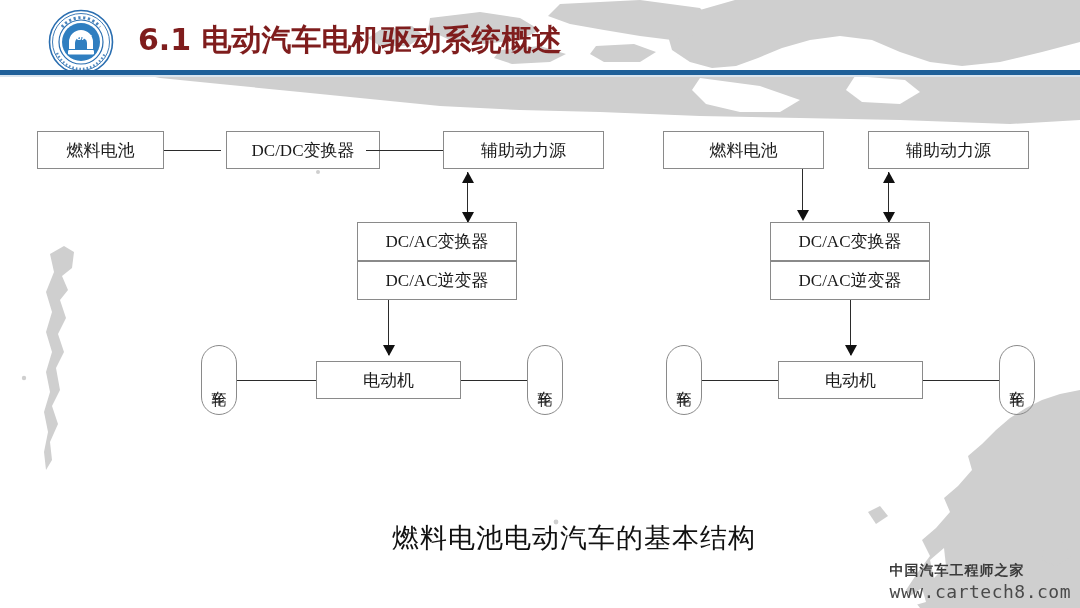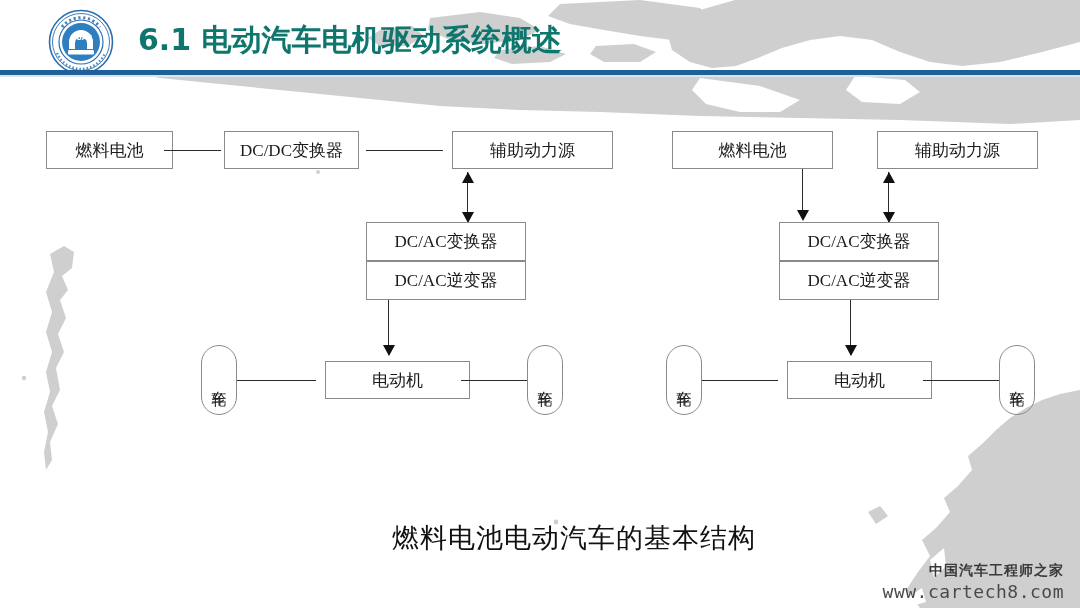--- a/index.html
+++ b/index.html
@@ -18,31 +18,30 @@
   #header{position:absolute;left:0;top:0;width:987px;height:78px;}
   #header-rule{position:absolute;left:0;top:70px;width:1080px;height:5px;background:#1f6099;}
   #header-rule2{position:absolute;left:0;top:75px;width:1080px;height:2px;background:#d9e4ee;}
 
   #logo{position:absolute;left:48px;top:9px;width:66px;height:66px;}
 
   #title{
     position:absolute;left:138px;top:20px;
     font-family:"DejaVu Sans","Liberation Sans",sans-serif;
     font-weight:bold;font-size:30px;letter-spacing:0px;
-    color:#0f766e;white-space:nowrap;
+    color:#7f1d1d;white-space:nowrap;
   }
 
   
   .box{
     position:absolute;box-sizing:border-box;
     border:1px solid #8a8a8a;background:transparent;
     display:flex;align-items:center;justify-content:center;
     font-size:17px;color:#1a1a1a;white-space:nowrap;
     font-family:"Liberation Serif","DejaVu Serif",serif;
-    margin-left:9px;
   }
   .wheel{
     position:absolute;box-sizing:border-box;
     border:1px solid #8a8a8a;border-radius:22px;
     display:flex;align-items:center;justify-content:center;
     font-size:15px;color:#1a1a1a;line-height:1.08;
     writing-mode:vertical-rl;text-orientation:upright;
     letter-spacing:2px;
     font-family:"Liberation Serif","DejaVu Serif",serif;
   }
@@ -61,21 +60,21 @@
 
   
   #caption{
     position:absolute;left:0;top:520px;width:1080px;text-align:center;
     font-size:27px;color:#111;letter-spacing:1px;
     font-family:"Liberation Serif","DejaVu Serif",serif;
     margin-left:34px;
   }
 
   
-  #watermark{position:absolute;right:16px;bottom:6px;text-align:right;}
+  #watermark{position:absolute;right:9px;bottom:6px;text-align:left;}
   #wm-cn{
     font-family:"DejaVu Sans","Liberation Sans",sans-serif;
     font-weight:bold;font-size:14px;color:#3a3a3a;letter-spacing:1px;
   }
   #wm-url{
     font-family:"DejaVu Sans Mono","Liberation Mono",monospace;
     font-size:18px;color:#4a4a4a;letter-spacing:0.5px;margin-top:1px;
   }
 </style>
 </head>
@@ -139,21 +138,21 @@
       <path d="M9,44 A26,26 0 0 0 57,44" fill="none" stroke="#2a6eb0" stroke-width="2.4" stroke-dasharray="1.6 2" opacity="0.8"></path>
     </svg>
 
     <div id="title">6.1  电动汽车电机驱动系统概述</div>
     <div id="header-rule"></div>
     <div id="header-rule2"></div>
   </div>
 
   <div class="box" style="left:37px;top:131px;width:127px;height:38px;">燃料电池</div>
 
-  <div class="box" style="left:215px;top:131px;width:135px;height:38px;">DC/DC变换器</div>
+  <div class="box" style="left:226px;top:131px;width:154px;height:38px;">DC/DC变换器</div>
 
   <div class="box" style="left:443px;top:131px;width:161px;height:38px;">辅助动力源</div>
 
   <div class="hline" style="left:164px;top:150px;width:57px;"></div>
   <div class="hline" style="left:366px;top:150px;width:77px;"></div>
 
   <div class="vline" style="left:467px;top:172px;height:50px;"></div>
   <div class="arrow-u" style="left:462px;top:172px;"></div>
   <div class="arrow-d" style="left:462px;top:212px;"></div>
 

